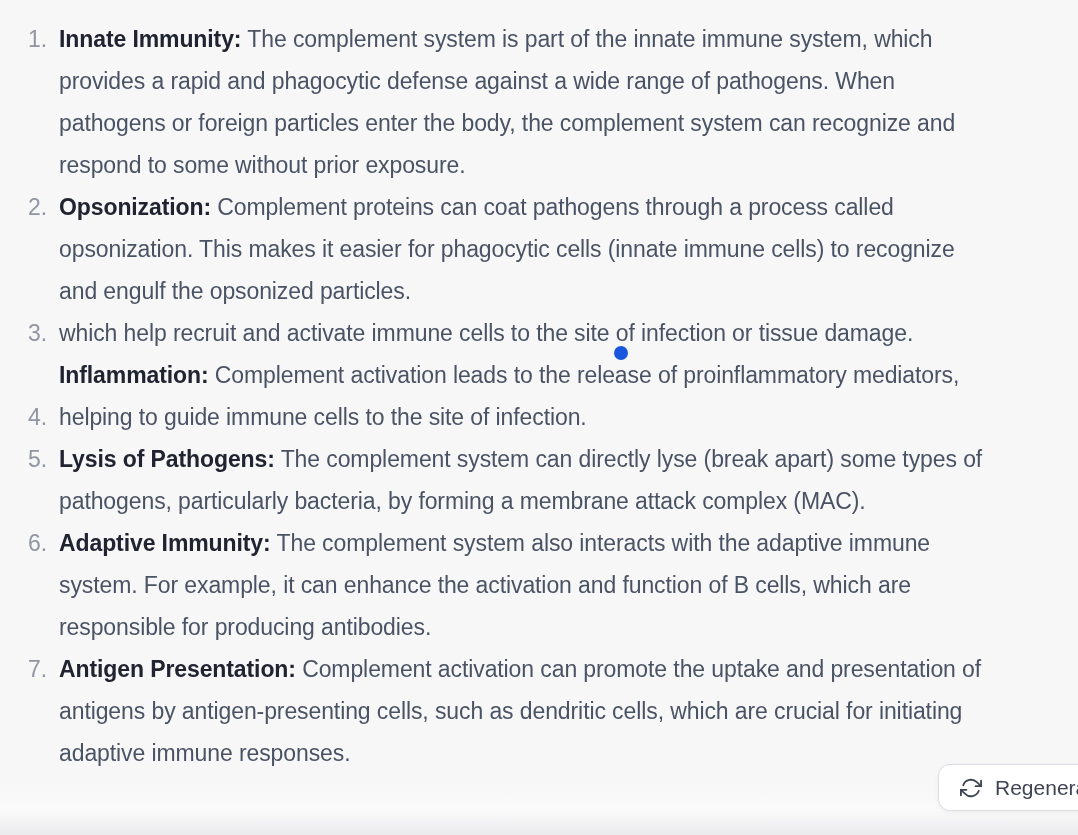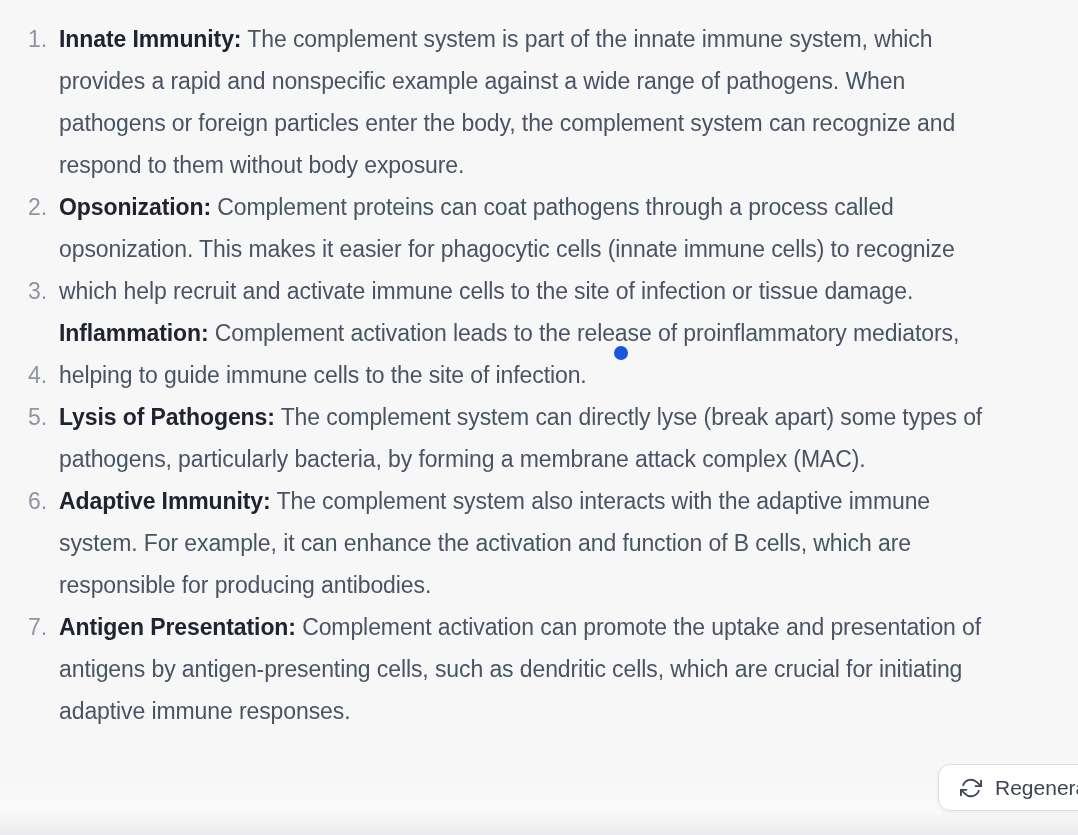--- a/index.html
+++ b/index.html
@@ -89,30 +89,31 @@
 </head>
 <body>
 
 <div class="chat-area">
 
   <div class="message-list">
       <div class="item">
         <span class="num">1.</span>
         <div class="content">
           <div class="line"><strong>Innate Immunity:</strong> The complement system is part of the innate immune system, which</div>
-          <div class="line">provides a rapid and nonspecific example against a wide range of pathogens. When</div>
+          <div class="line">provides a rapid and phagocytic defense against a wide range of pathogens. When</div>
           <div class="line">pathogens or foreign particles enter the body, the complement system can recognize and</div>
-          <div class="line">respond to them without body exposure.</div>
+          <div class="line">respond to some without prior exposure.</div>
         </div>
       </div>
       <div class="item">
         <span class="num">2.</span>
         <div class="content">
           <div class="line"><strong>Opsonization:</strong> Complement proteins can coat pathogens through a process called</div>
           <div class="line">opsonization. This makes it easier for phagocytic cells (innate immune cells) to recognize</div>
+          <div class="line">and engulf the opsonized particles.</div>
         </div>
       </div>
       <div class="item">
         <span class="num">3.</span>
         <div class="content">
           <div class="line">which help recruit and activate immune cells to the site of infection or tissue damage.</div>
           <div class="line"><strong>Inflammation:</strong> Complement activation leads to the release of proinflammatory mediators,</div>
         </div>
       </div>
       <div class="item">

